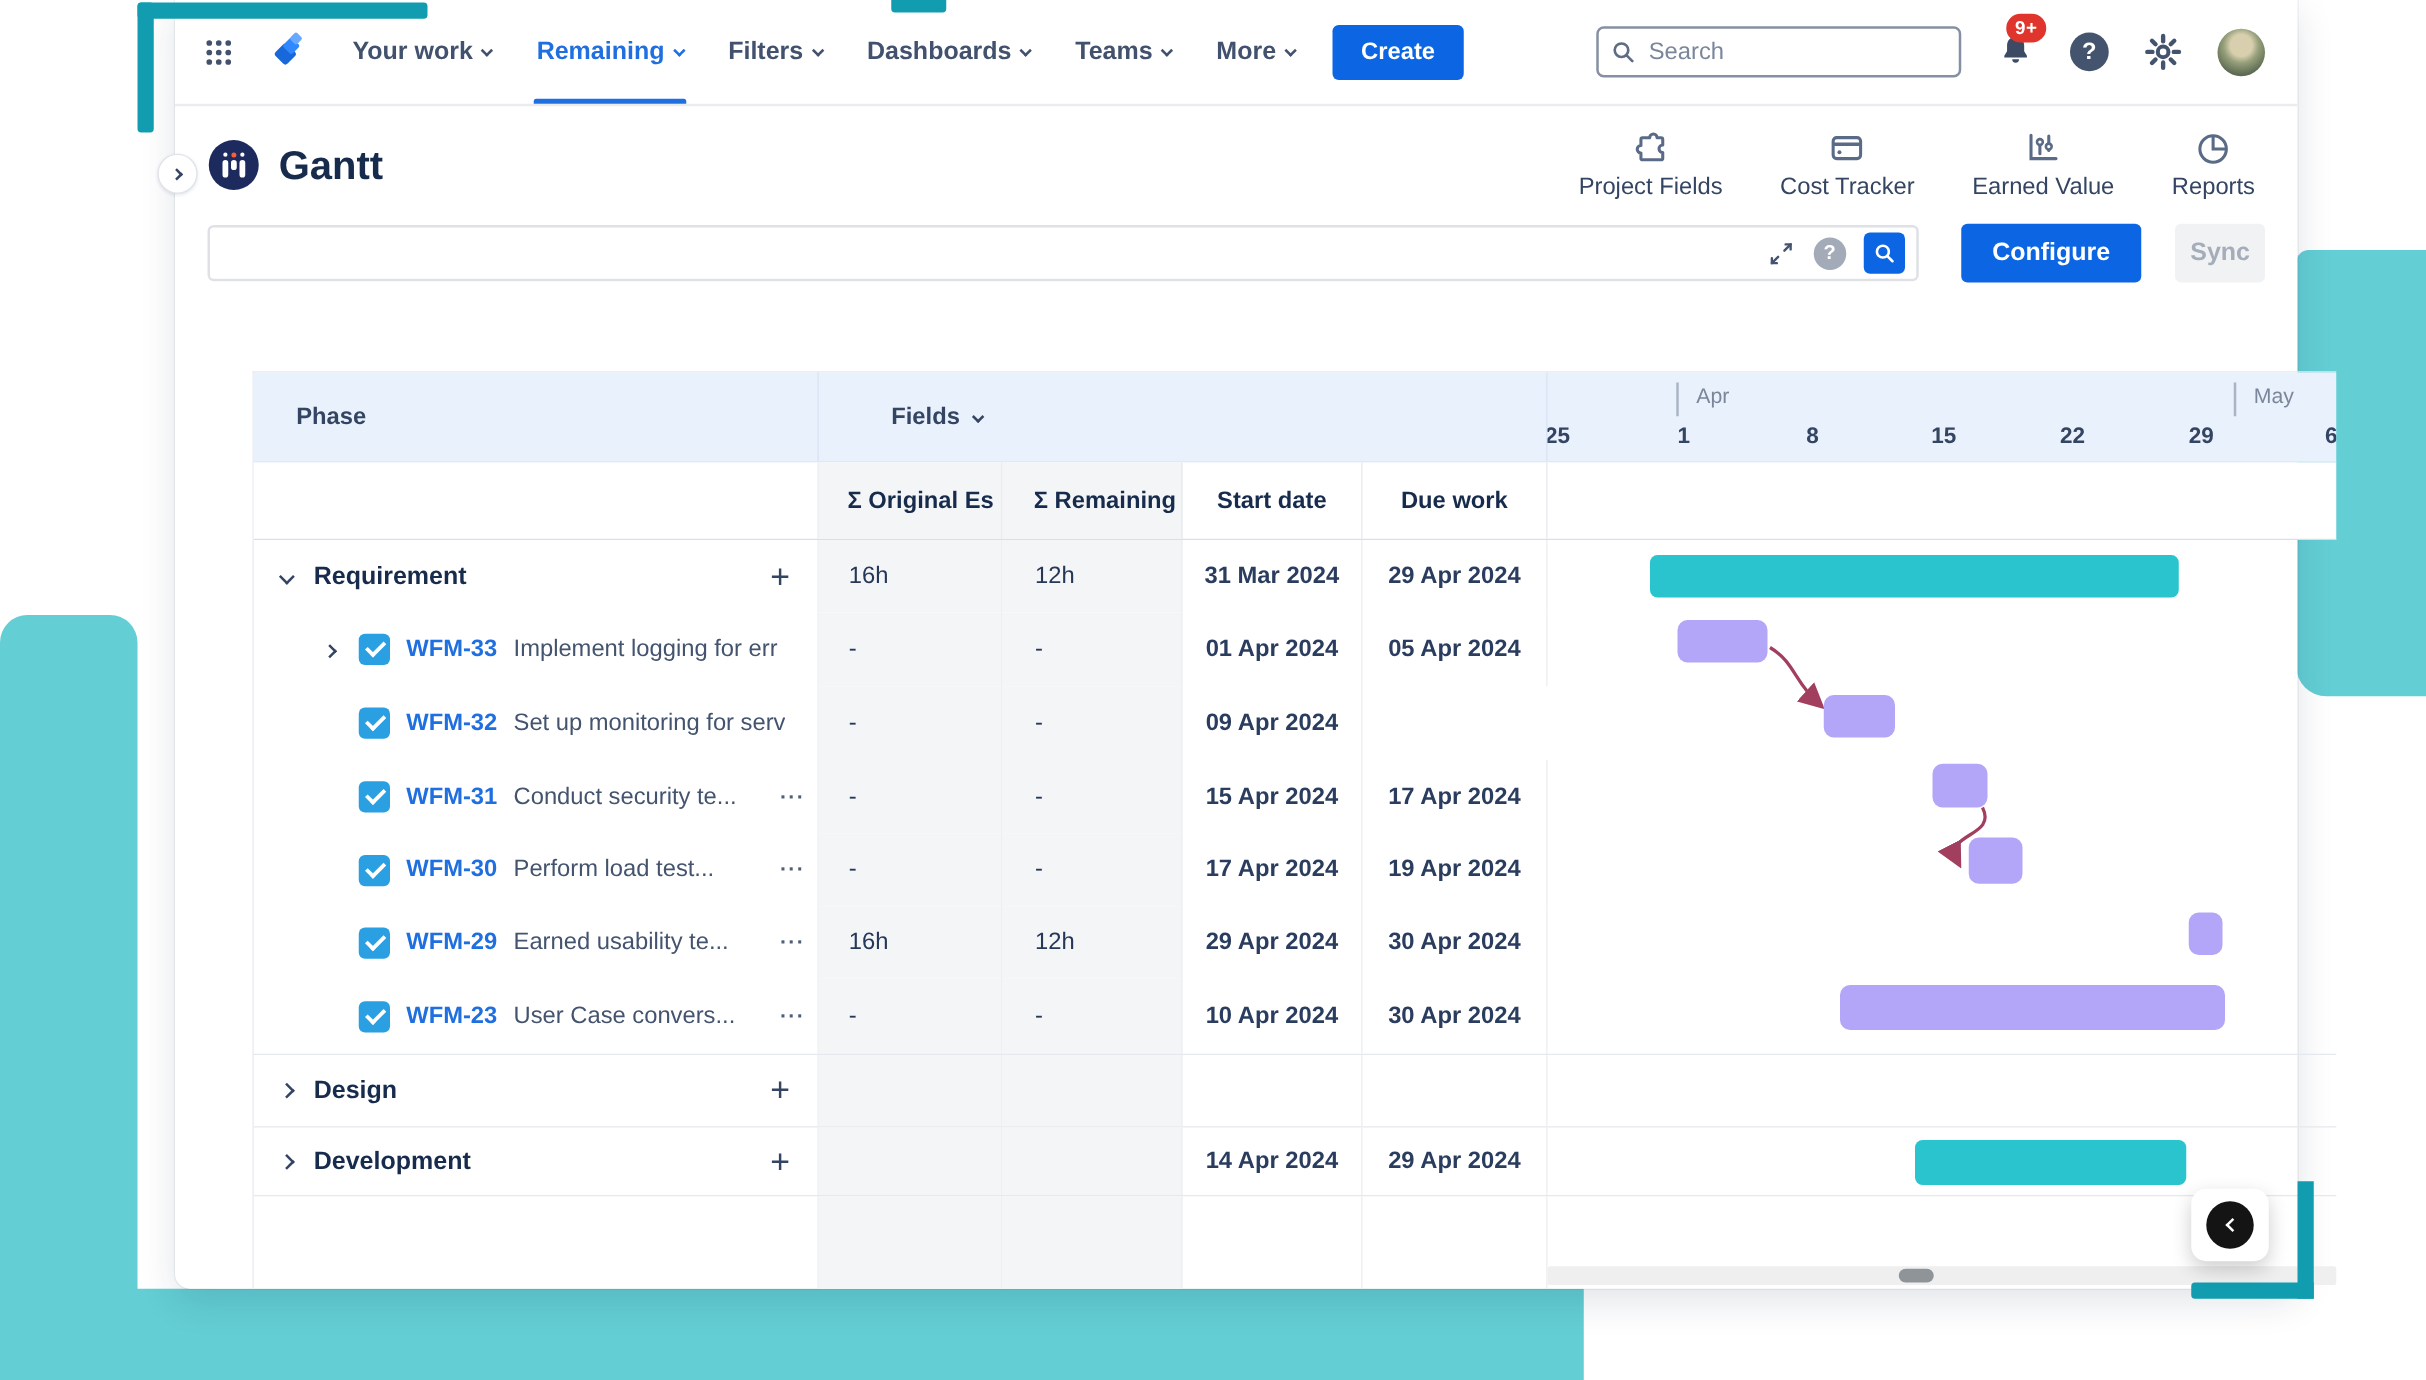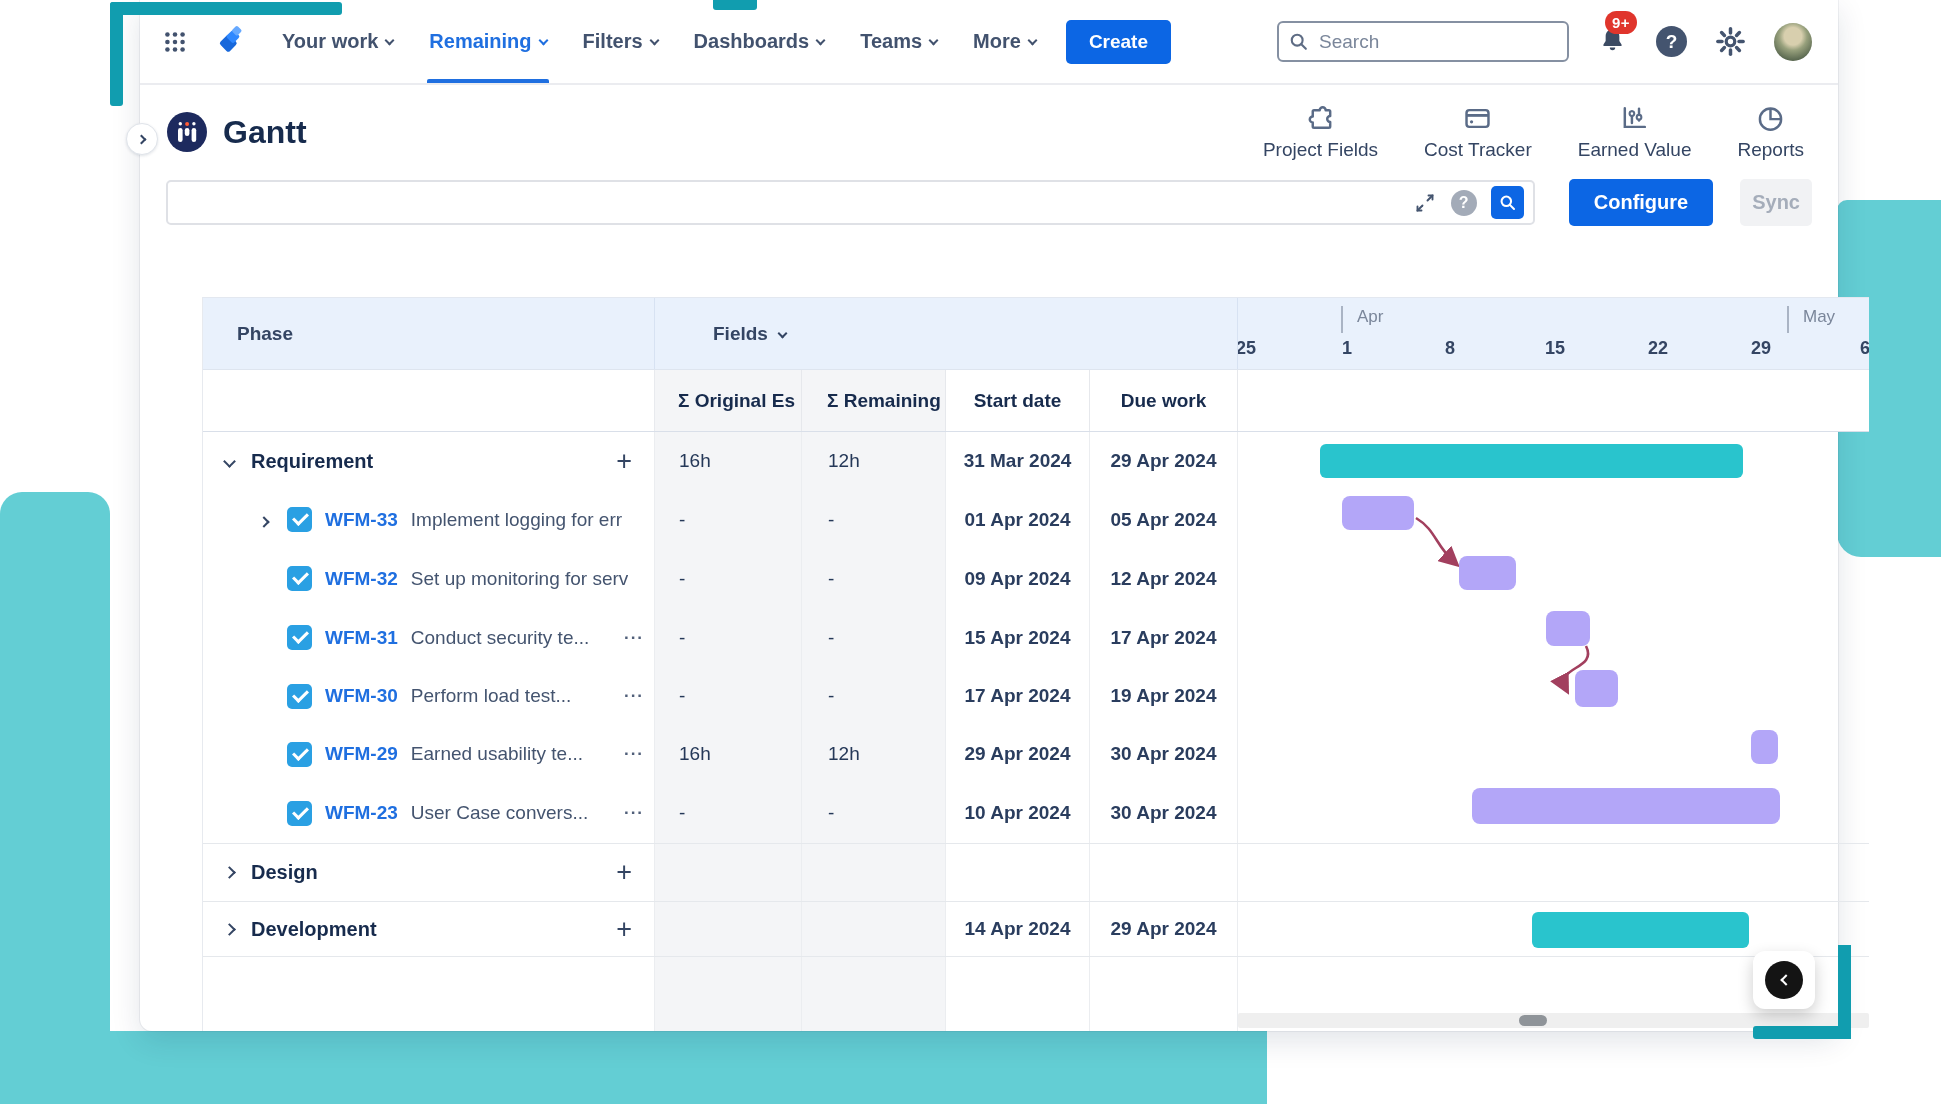--- a/index.html
+++ b/index.html
@@ -375,21 +375,20 @@
 
     <div class="row task-row" style="height:59px">
       <div class="cell-name">
         <span class="checkbox"></span>
         <span class="task-key">WFM-32</span>
         <span class="task-summary">Set up monitoring for serv</span>
       </div>
       <div class="cell-est">-</div>
       <div class="cell-rem">-</div>
       <div class="cell-start">09 Apr 2024</div>
-      <div class="cell-due">12 Apr 2024</div>
       <div class="cell-tl"></div>
     </div>
 
     <div class="row task-row" style="height:59px">
       <div class="cell-name">
         <span class="checkbox"></span>
         <span class="task-key">WFM-31</span>
         <span class="task-summary">Conduct security te...</span>
         <span class="more-dots">···</span>
       </div>

